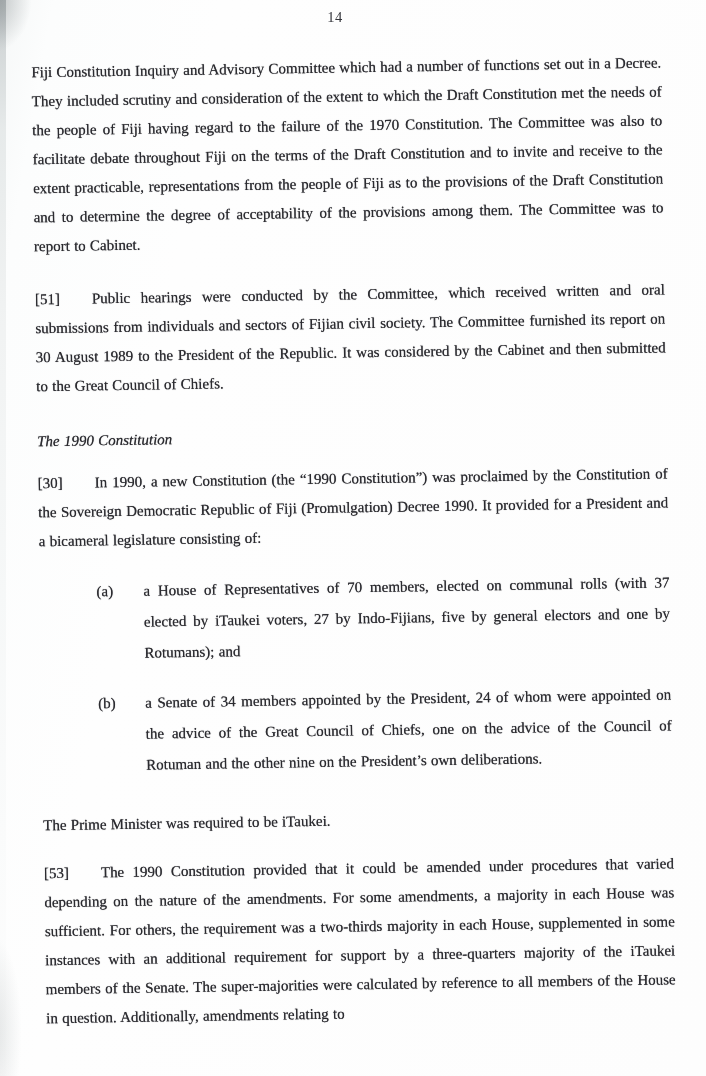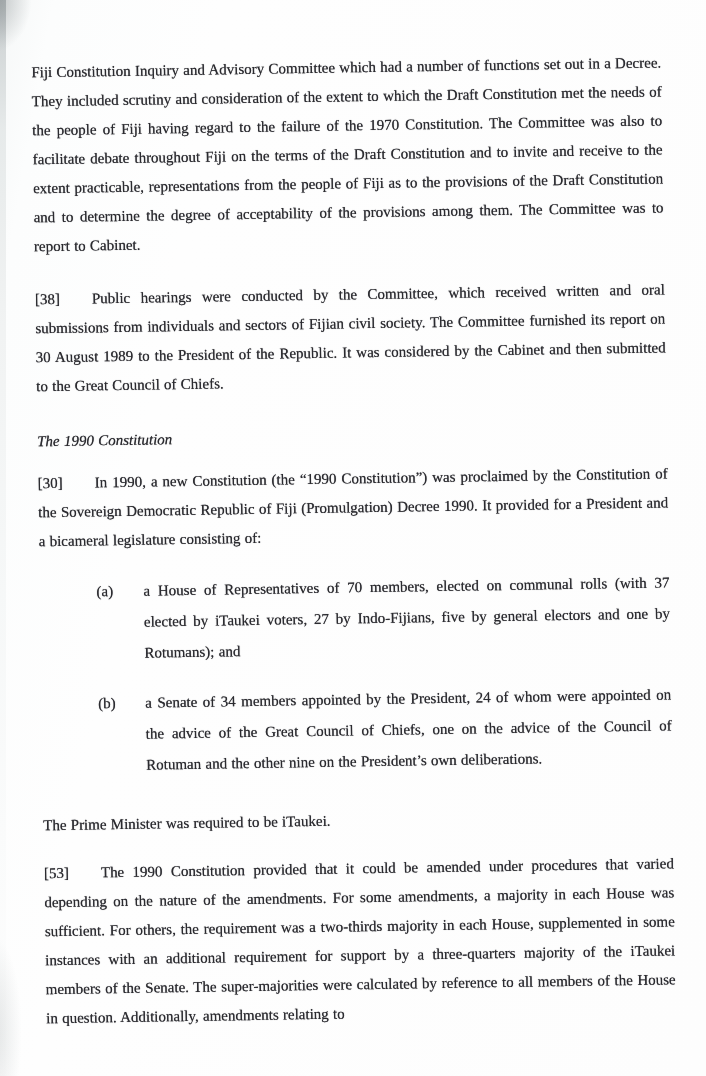--- a/index.html
+++ b/index.html
@@ -113,26 +113,27 @@
   .para-53 { margin-top: 19px; }
 </style>
 </head>
 <body>
 
 <div class="page">
   <div class="edge-left"></div>
   <div class="smudge-topleft"></div>
   <div class="smudge-bottomleft"></div>
 
+  <div class="page-number">14</div>
 
   <div class="sheet">
 
     <p class="para-intro">Fiji Constitution Inquiry and Advisory Committee which had a number of functions set out in a Decree.  They included scrutiny and consideration of the extent to which the Draft Constitution met the needs of the people of Fiji having regard to the failure of the 1970 Constitution.  The Committee was also to facilitate debate throughout Fiji on the terms of the Draft Constitution and to invite and receive to the extent practicable, representations from the people of Fiji as to the provisions of the Draft Constitution and to determine the degree of acceptability of the provisions among them.  The Committee was to report to Cabinet.</p>
 
-    <p class="para-51"><span class="pnum">[38]</span><span>Public hearings were conducted by the Committee, which received written and oral submissions from individuals and sectors of Fijian civil society.  The Committee furnished its report on 30 August 1989 to the President of the Republic.  It was considered by the Cabinet and then submitted to the Great Council of Chiefs.</span></p>
+    <p class="para-51"><span class="pnum">[51]</span><span>Public hearings were conducted by the Committee, which received written and oral submissions from individuals and sectors of Fijian civil society.  The Committee furnished its report on 30 August 1989 to the President of the Republic.  It was considered by the Cabinet and then submitted to the Great Council of Chiefs.</span></p>
 
     <div class="heading">The 1990 Constitution</div>
 
     <p class="para-52"><span class="pnum">[30]</span><span>In 1990, a new Constitution (the “1990 Constitution”) was proclaimed by the Constitution of the Sovereign Democratic Republic of Fiji (Promulgation) Decree 1990.  It provided for a President and a bicameral legislature consisting of:</span></p>
 
     <div class="item item-a">
       <span class="item-indent"></span>
       <span class="item-label">(a)</span>
       <span class="item-text">a House of Representatives of 70 members, elected on communal rolls (with 37 elected by iTaukei voters, 27 by Indo-Fijians, five by general electors and one by Rotumans); and</span>
     </div>

